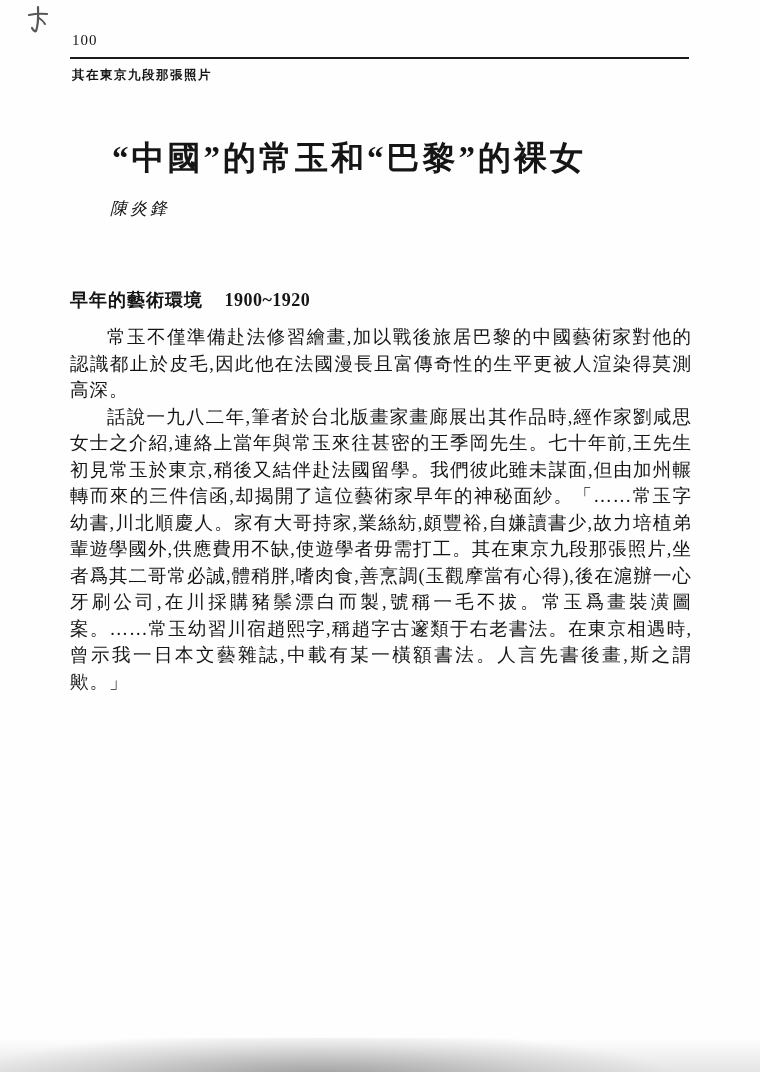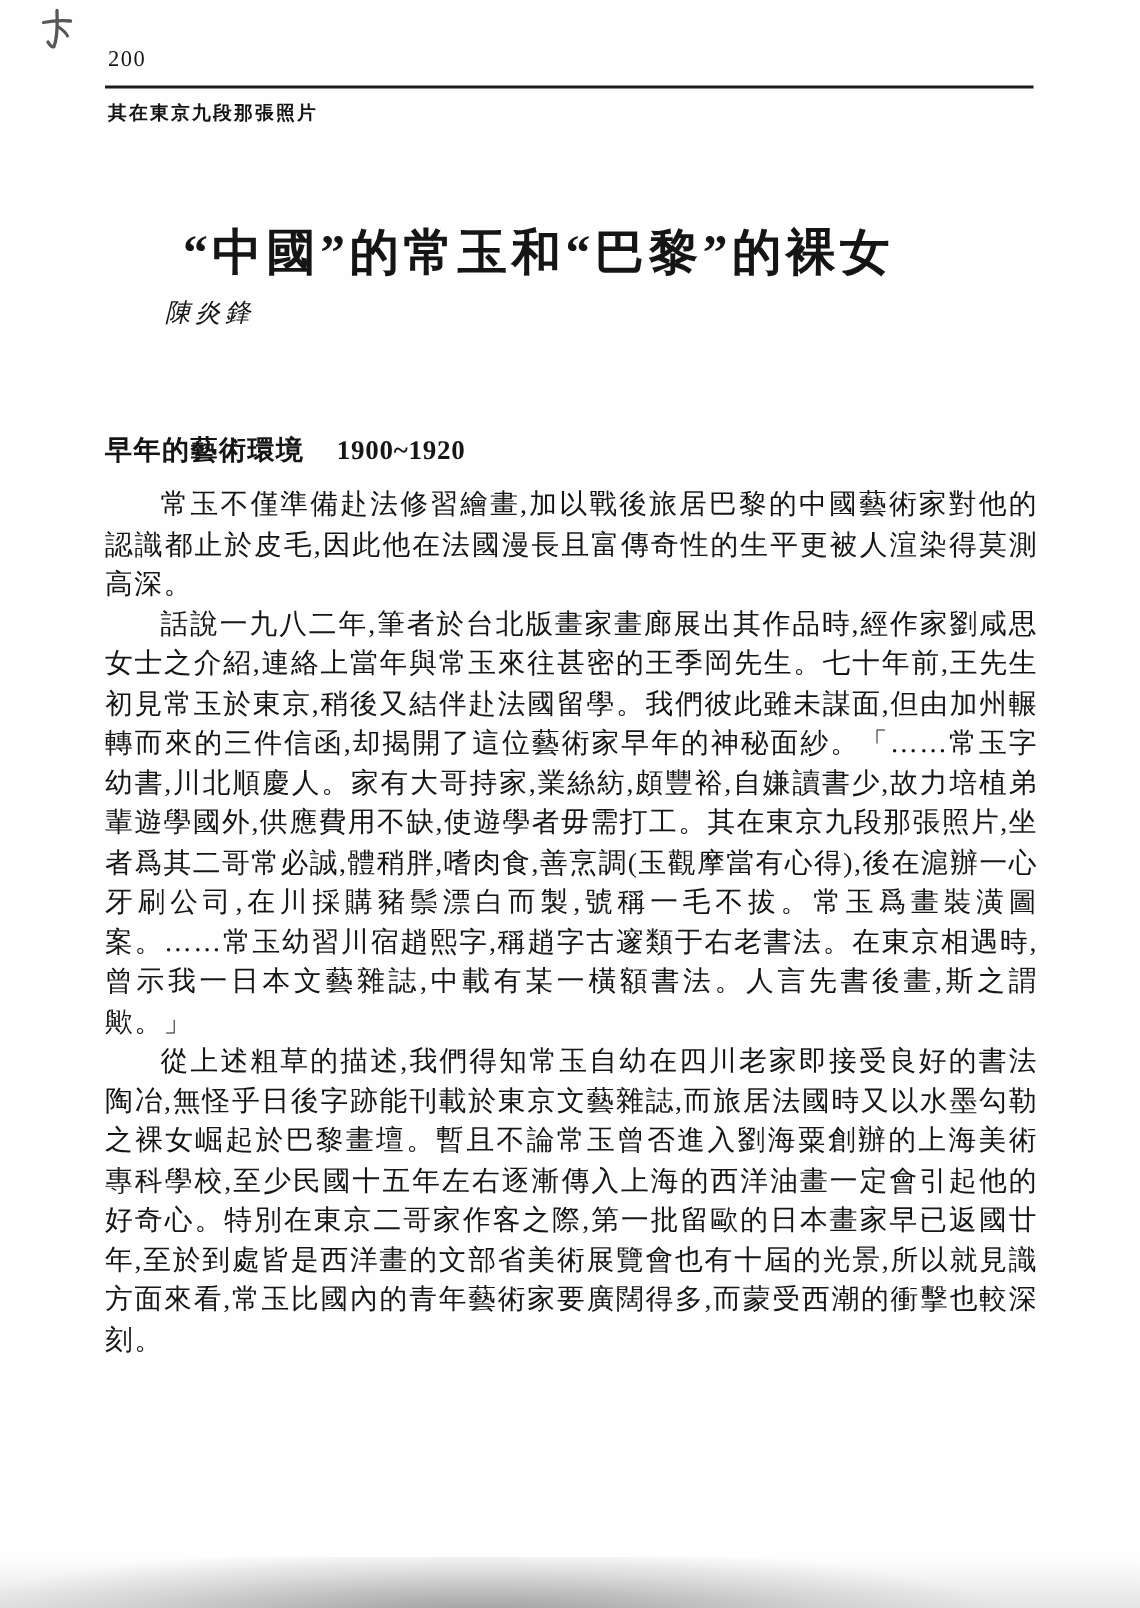--- a/index.html
+++ b/index.html
@@ -43,21 +43,21 @@
     top: 67px;
     left: 72px;
     font-size: 12.5px;
     font-weight: bold;
     letter-spacing: 1.5px;
   }
   .article-title {
     position: absolute;
     top: 130px;
     left: 106px;
-    margin: 16px;
+    margin: 6px;
     font-size: 33px;
     font-weight: bold;
     letter-spacing: 3px;
     white-space: nowrap;
   }
   .author {
     position: absolute;
     top: 197px;
     left: 110px;
     font-size: 17px;
@@ -111,36 +111,35 @@
 <div class="page">
 
   <div class="corner-mark">
     <svg width="24" height="28" viewBox="0 0 24 28" xmlns="http://www.w3.org/2000/svg">
       <path d="M3 10 C8 9, 15 8.5, 21 9" stroke="#3a3a3a" stroke-width="2.2" fill="none" stroke-linecap="round"></path>
       <path d="M12 2 C12 10, 13 18, 10 26 C9 27, 7 25, 6 23" stroke="#3a3a3a" stroke-width="2.2" fill="none" stroke-linecap="round"></path>
       <path d="M13 13 C16 15, 18 17, 19 19" stroke="#3a3a3a" stroke-width="2" fill="none" stroke-linecap="round"></path>
     </svg>
   </div>
 
-  <div class="page-number">200</div>
+  <div class="page-number">100</div>
 
   <hr class="header-rule">
 
   <div class="running-header">其在東京九段那張照片</div>
 
   <h1 class="article-title">“中國”的常玉和“巴黎”的裸女</h1>
 
   <div class="author">陳炎鋒</div>
 
   <h2 class="section-heading">
     <span>早年的藝術環境</span>
     <span class="period">1900~1920</span>
   </h2>
 
   <div class="body-text">
     <p>常玉不僅準備赴法修習繪畫,加以戰後旅居巴黎的中國藝術家對他的認識都止於皮毛,因此他在法國漫長且富傳奇性的生平更被人渲染得莫測高深。</p>
     <p>話說一九八二年,筆者於台北版畫家畫廊展出其作品時,經作家劉咸思女士之介紹,連絡上當年與常玉來往甚密的王季岡先生。七十年前,王先生初見常玉於東京,稍後又結伴赴法國留學。我們彼此雖未謀面,但由加州輾轉而來的三件信函,却揭開了這位藝術家早年的神秘面紗。「……常玉字幼書,川北順慶人。家有大哥持家,業絲紡,頗豐裕,自嫌讀書少,故力培植弟輩遊學國外,供應費用不缺,使遊學者毋需打工。其在東京九段那張照片,坐者爲其二哥常必誠,體稍胖,嗜肉食,善烹調(玉觀摩當有心得),後在滬辦一心牙刷公司,在川採購豬鬃漂白而製,號稱一毛不拔。常玉爲畫裝潢圖案。……常玉幼習川宿趙熙字,稱趙字古邃類于右老書法。在東京相遇時,曾示我一日本文藝雜誌,中載有某一橫額書法。人言先書後畫,斯之謂歟。」</p>
-    <p>從上述粗草的描述,我們得知常玉自幼在四川老家即接受良好的書法陶冶,無怪乎日後字跡能刊載於東京文藝雜誌,而旅居法國時又以水墨勾勒之裸女崛起於巴黎畫壇。暫且不論常玉曾否進入劉海粟創辦的上海美術專科學校,至少民國十五年左右逐漸傳入上海的西洋油畫一定會引起他的好奇心。特別在東京二哥家作客之際,第一批留歐的日本畫家早已返國廿年,至於到處皆是西洋畫的文部省美術展覽會也有十屆的光景,所以就見識方面來看,常玉比國內的青年藝術家要廣闊得多,而蒙受西潮的衝擊也較深刻。</p>
   </div>
 
   <div class="scan-shadow"></div>
 
 </div>
 
 </body></html>

